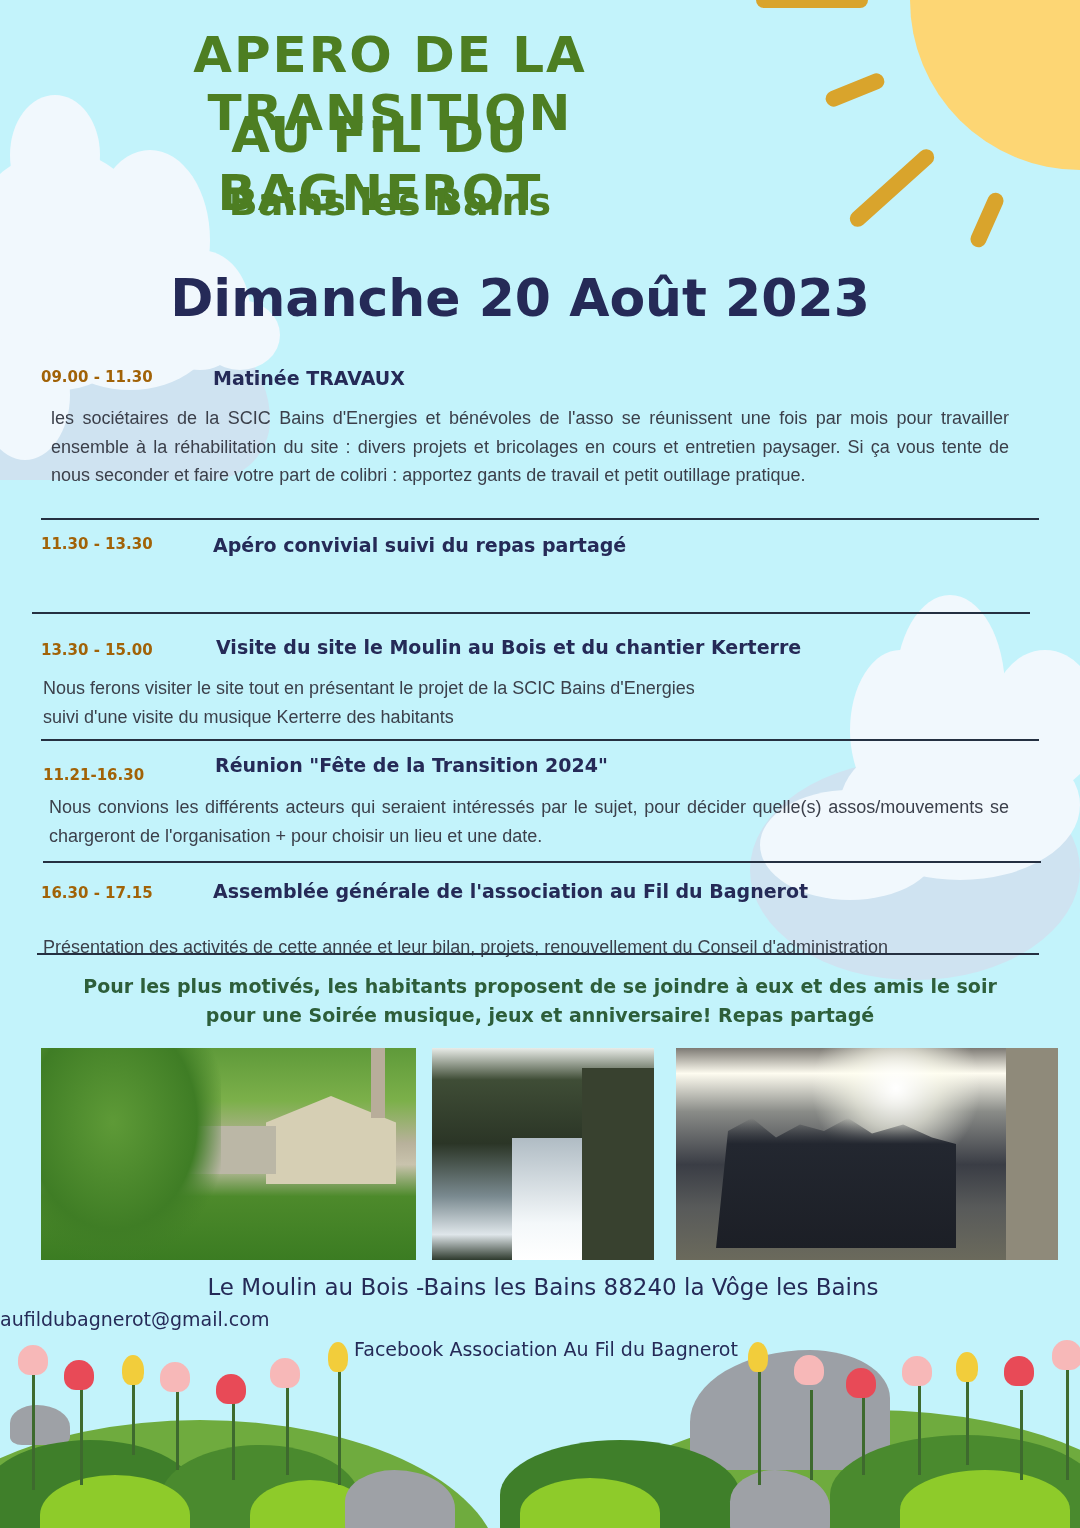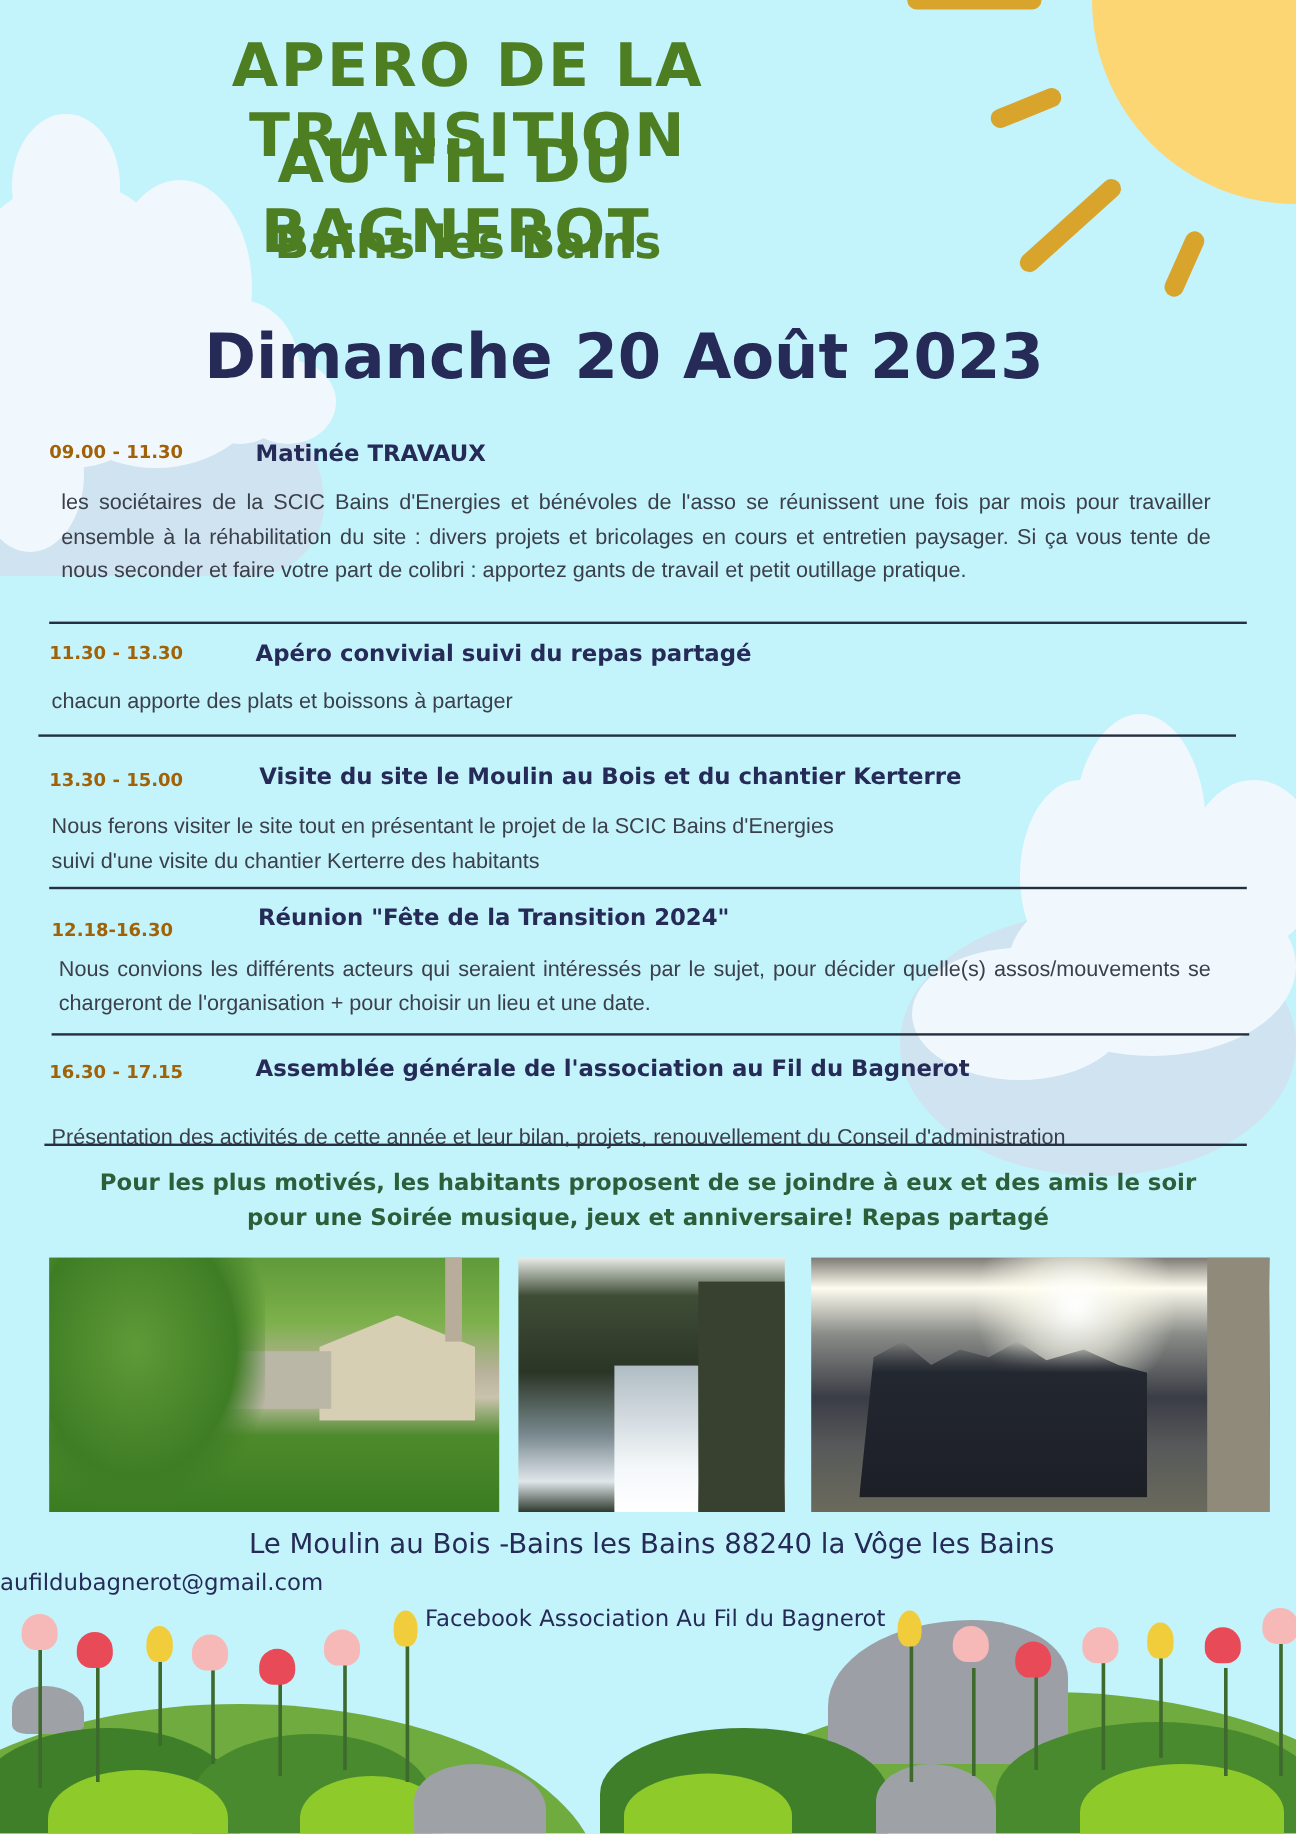--- a/index.html
+++ b/index.html
@@ -76,30 +76,29 @@
   <div class="subtitle">Bains les Bains</div>
   <div class="date">Dimanche 20 Août 2023</div>
 
   <div class="time" style="left:41px; top:368px; z-index:2;">09.00 - 11.30</div>
   <div class="head" style="left:213px; top:367px; z-index:2;">Matinée TRAVAUX</div>
   <div class="desc justify" style="left:51px; top:404px; width:958px; z-index:2;">les sociétaires de la SCIC Bains d'Energies et bénévoles de l'asso se réunissent une fois par mois pour travailler ensemble à la réhabilitation du site : divers projets et bricolages en cours et entretien paysager. Si ça vous tente de nous seconder et faire votre part de colibri : apportez gants de travail et petit outillage pratique.</div>
   <div class="rule" style="left:41px; top:518px; width:998px;"></div>
 
   <div class="time" style="left:41px; top:535px; z-index:2;">11.30 - 13.30</div>
   <div class="head" style="left:213px; top:534px; z-index:2;">Apéro convivial suivi du repas partagé</div>
-  <div class="desc" style="left:43px; top:570px; width:900px; z-index:2;">chacun apporte des plats et boissons à partager</div>
   <div class="rule" style="left:32px; top:612px; width:998px;"></div>
 
   <div class="time" style="left:41px; top:641px; z-index:2;">13.30 - 15.00</div>
   <div class="head" style="left:216px; top:636px; z-index:2;">Visite du site le Moulin au Bois et du chantier Kerterre</div>
   <div class="desc" style="left:43px; top:674px; width:900px; z-index:2;">Nous ferons visiter le site tout en présentant le projet de la SCIC Bains d'Energies</div>
-  <div class="desc" style="left:43px; top:703px; width:900px; z-index:2;">suivi d'une visite du chantier Kerterre des habitants</div>
+  <div class="desc" style="left:43px; top:703px; width:900px; z-index:2;">suivi d'une visite du musique Kerterre des habitants</div>
   <div class="rule" style="left:41px; top:739px; width:998px;"></div>
 
-  <div class="time" style="left:43px; top:766px; z-index:2;">12.18-16.30</div>
+  <div class="time" style="left:43px; top:766px; z-index:2;">11.21-16.30</div>
   <div class="head" style="left:215px; top:754px; z-index:2;">Réunion "Fête de la Transition 2024"</div>
   <div class="desc justify" style="left:49px; top:793px; width:960px; z-index:2;">Nous convions les différents acteurs qui seraient intéressés par le sujet, pour décider quelle(s) assos/mouvements se chargeront de l'organisation + pour choisir un lieu et une date.</div>
   <div class="rule" style="left:43px; top:861px; width:998px;"></div>
 
   <div class="time" style="left:41px; top:884px; z-index:2;">16.30 - 17.15</div>
   <div class="head" style="left:213px; top:880px; z-index:2;">Assemblée générale de l'association au Fil du Bagnerot</div>
   <div class="desc" style="left:43px; top:913px; width:990px; z-index:2;margin-top:20px;">Présentation des activités de cette année et leur bilan, projets, renouvellement du Conseil d'administration</div>
   <div class="rule" style="left:37px; top:953px; width:1002px;"></div>
 
   <div class="note">

